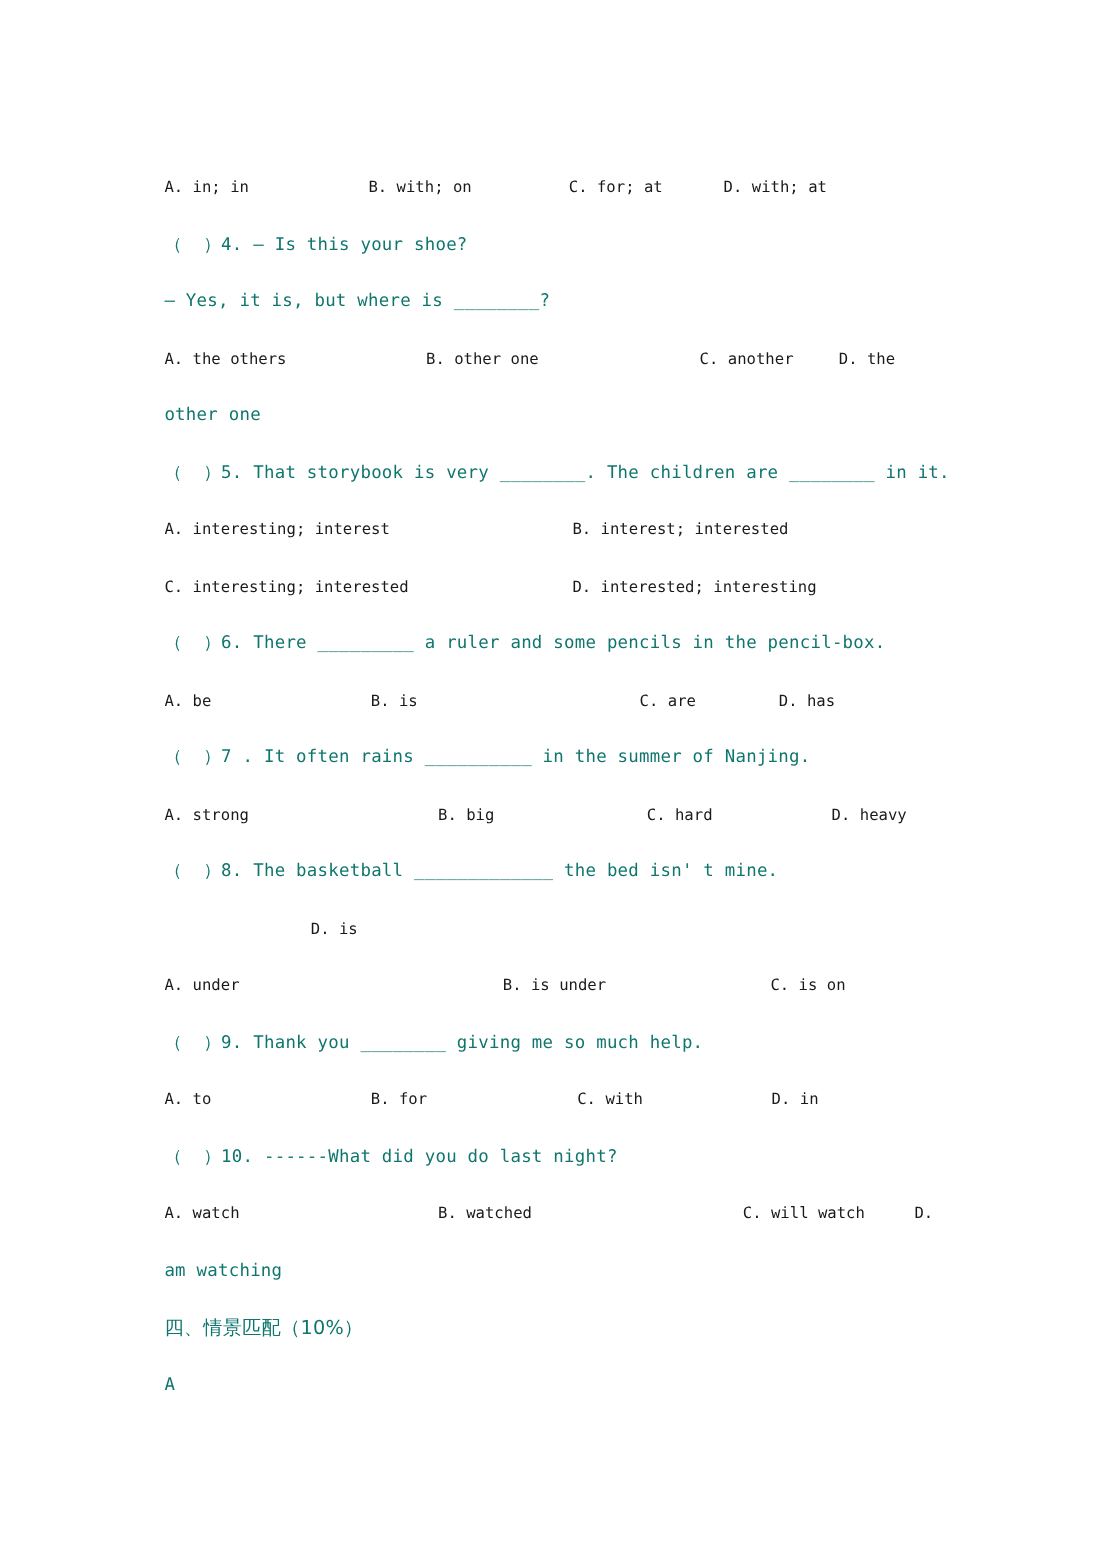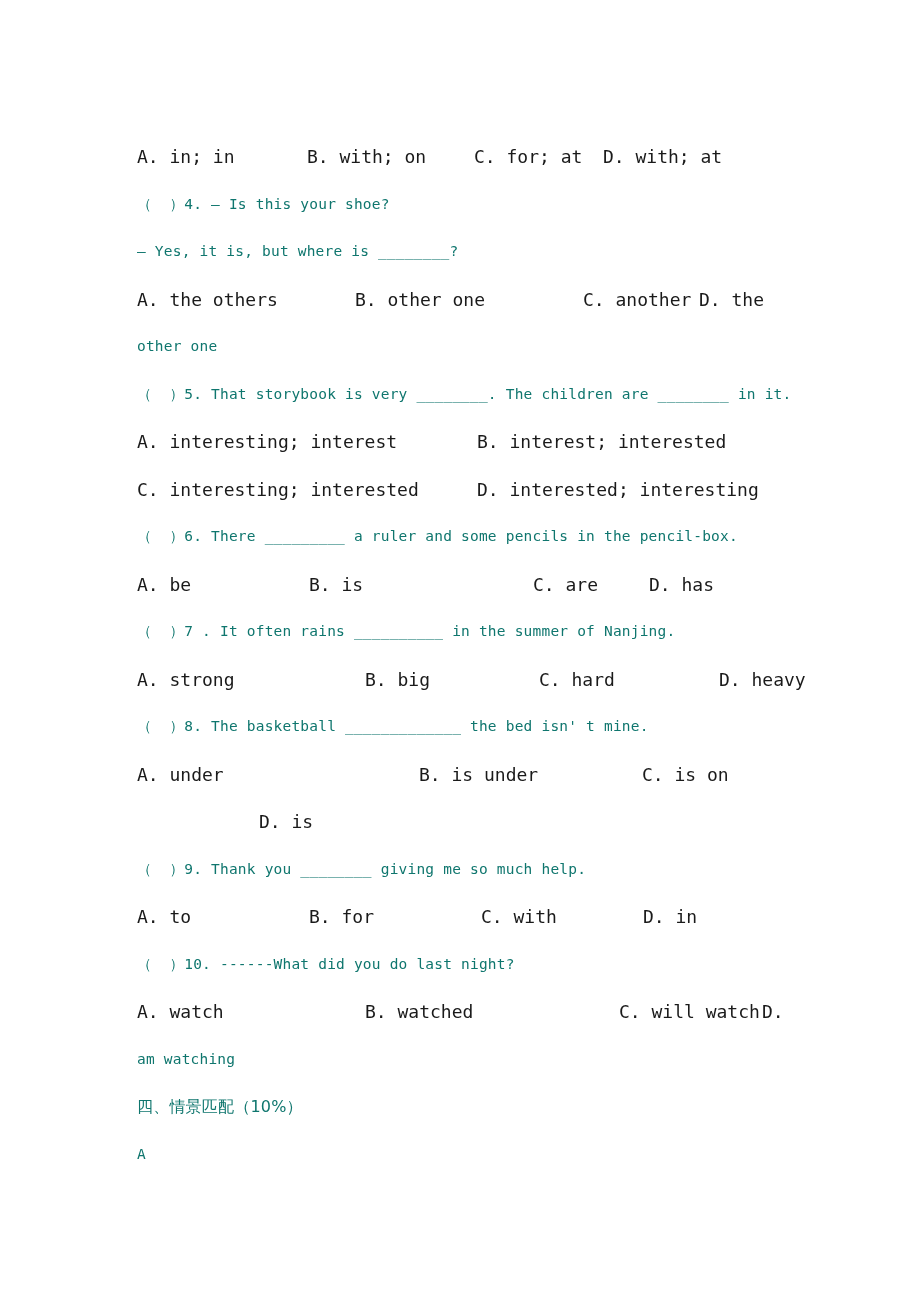--- a/index.html
+++ b/index.html
@@ -39,21 +39,21 @@
     height: 47.5px;
     white-space: pre;
     letter-spacing: 0.2px;
     color: #0f766e;
   }
 
   .opt-row {
     position: relative;
     height: 47.5px;
     line-height: 47.5px;
-    font-size: 18px;
+    font-size: 13px;
     white-space: pre;
   }
   .opt {
     position: absolute;
     top: 0;
     white-space: pre;
   }
 
   .cn {
     font-family: "DejaVu Sans", "Liberation Sans", sans-serif;
@@ -99,31 +99,31 @@
       <span class="opt" style="left:172px;">B. is</span>
       <span class="opt" style="left:396px;">C. are</span>
       <span class="opt" style="left:512px;">D. has</span>
     </div>
 
     <div class="line">（  ）7 . It often rains __________ in the summer of Nanjing.</div>
     <div class="opt-row">
       <span class="opt" style="left:0px;">A. strong</span>
       <span class="opt" style="left:228px;">B. big</span>
       <span class="opt" style="left:402px;">C. hard</span>
-      <span class="opt" style="left:582px;">D. heavy</span>
+      <span class="opt" style="left:556px;">D. heavy</span>
     </div>
 
     <div class="line">（  ）8. The basketball _____________ the bed isn' t mine.</div>
     <div class="opt-row">
+      <span class="opt" style="left:122px;">D. is</span>
+    </div>
+    <div class="opt-row">
       <span class="opt" style="left:0px;">A. under</span>
       <span class="opt" style="left:282px;">B. is under</span>
       <span class="opt" style="left:505px;">C. is on</span>
-    </div>
-    <div class="opt-row">
-      <span class="opt" style="left:122px;">D. is</span>
     </div>
 
     <div class="line">（  ）9. Thank you ________ giving me so much help.</div>
     <div class="opt-row">
       <span class="opt" style="left:0px;">A. to</span>
       <span class="opt" style="left:172px;">B. for</span>
       <span class="opt" style="left:344px;">C. with</span>
       <span class="opt" style="left:506px;">D. in</span>
     </div>
 

